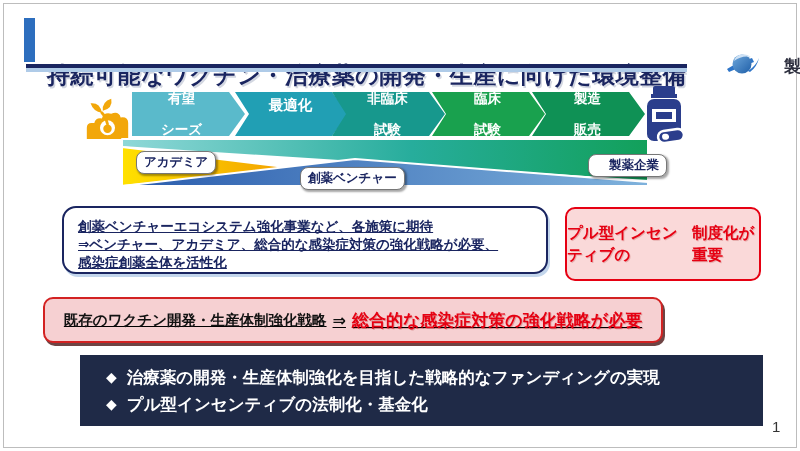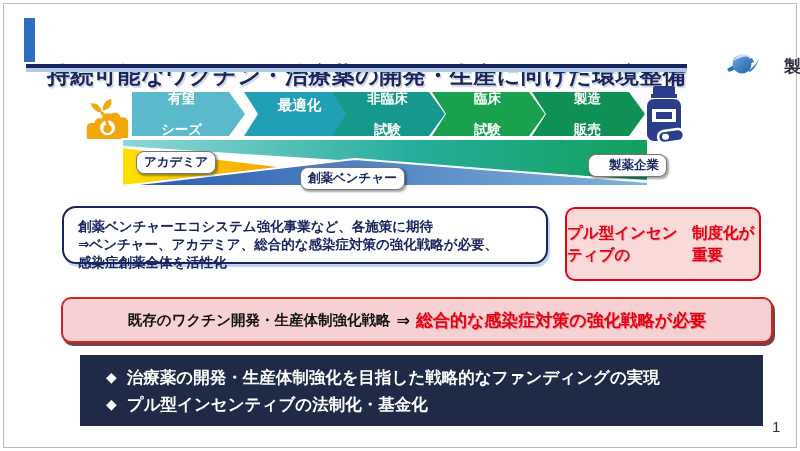--- a/index.html
+++ b/index.html
@@ -46,41 +46,41 @@
     position:absolute; background:#fff; border:1px solid #777; border-radius:8px;
     font-size:12.5px; font-weight:bold; color:#1a2560; padding:2px 7px;
     box-shadow:1.5px 1.5px 2px rgba(0,0,0,.35); white-space:nowrap;
   }
   .pill-academia { left:136px; top:151px; }
   .pill-venture  { left:300px; top:167px; }
   .pill-pharma   { left:588px; top:154px;padding-left:20px; }
 
   
   .eco-box {
-    position:absolute; left:62px; top:206px; width:486px; height:58px;
+    position:absolute; left:62px; top:206px; width:486px; height:68px;
     background:#fff; border:2px solid #1a2560; border-radius:14px;
     box-shadow:2px 3px 0 #c3d6ec;
-    padding:10px 14px; color:#1a2560; font-weight:bold; font-size:13.5px; line-height:18px;
+    padding:10px 14px; color:#1a2560; font-weight:bold; font-size:13.5px; line-height:18px;text-decoration:underline;
   }
 
   
   .pull-box {
     position:absolute; left:565px; top:207px; width:196px; height:74px;
     background:#fad9d9; border:2.5px solid #e60012; border-radius:10px;
     display:flex; flex-direction:row; align-items:center; justify-content:center;
     color:#e60012; font-weight:bold; font-size:15.5px; line-height:22px;
     text-shadow:1px 1px 0 rgba(150,0,0,.2);
   }
 
   
   .strategy-strip {
-    position:absolute; left:61px; top:297px; width:712px; height:46px;
+    position:absolute; left:43px; top:297px; width:620px; height:46px;
     background:#f6d0d2; border:2.5px solid #d32222; border-radius:10px;
     box-shadow:2px 3px 0 #6e4444;
-    display:flex; align-items:center; justify-content:center; white-space:nowrap;
+    display:flex; align-items:center; justify-content:center; white-space:nowrap;text-decoration:underline;
   }
   .strategy-existing { font-size:14.5px; font-weight:bold; color:#111; }
   .strategy-arrow { font-size:16px; font-weight:bold; color:#111; margin:0 6px; }
   .strategy-needed { font-size:17px; font-weight:bold; color:#e60012; text-shadow:1px 1px 0 rgba(150,0,0,.25); }
 
   
   .summary-box {
     position:absolute; left:80px; top:355px; width:683px; height:71px;
     background:#1f2a47; color:#fff;
     display:flex; flex-direction:column; justify-content:center;
@@ -127,21 +127,21 @@
     <path d="M25 33 q-2-8 -6-12" stroke="#f2a70a" stroke-width="3" fill="none" stroke-linecap="round"></path>
     <path d="M19 21 q-9-1 -12-10 q10-1 12 10 z" fill="#f2a70a"></path>
     <path d="M20 19 q-1-10 9-13 q2 10 -9 13 z" fill="#f2a70a"></path>
   </svg>
 </div>
 
 <div class="chevron chev-first" style="left: 132px; background: rgb(90, 186, 203);">
   <span>有望</span>
   <span>シーズ</span>
 </div>
-<div class="chevron chev-next single-line" style="left: 244px; background: rgb(33, 159, 180);">
+<div class="chevron chev-next single-line" style="left: 235px; background: rgb(33, 159, 180);">
   <span>最適化</span>
   <span></span>
 </div>
 <div class="chevron chev-next" style="left: 332px; background: rgb(23, 152, 141);">
   <span>非臨床</span>
   <span>試験</span>
 </div>
 <div class="chevron chev-next" style="left: 432px; background: rgb(25, 161, 78);">
   <span>臨床</span>
   <span>試験</span>

